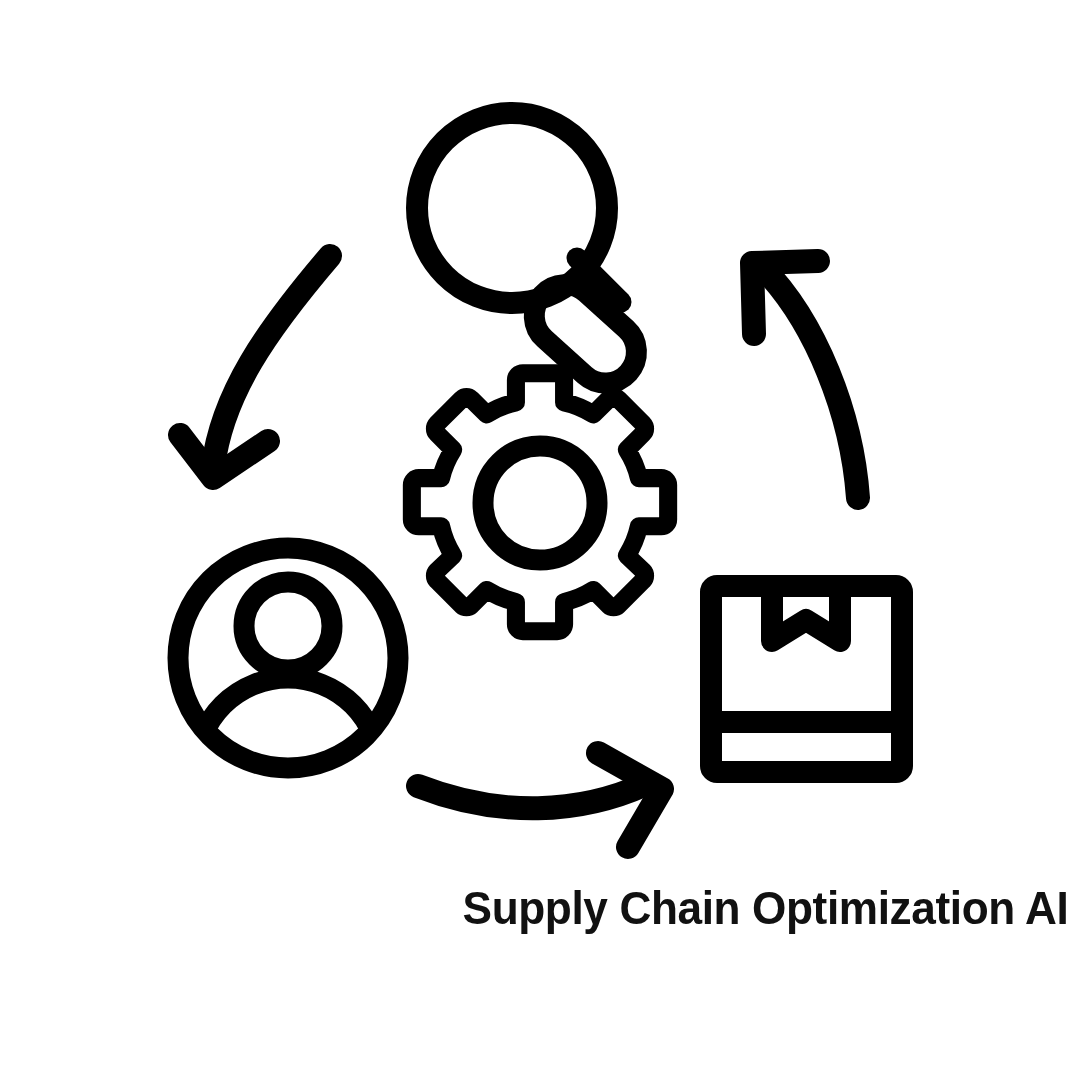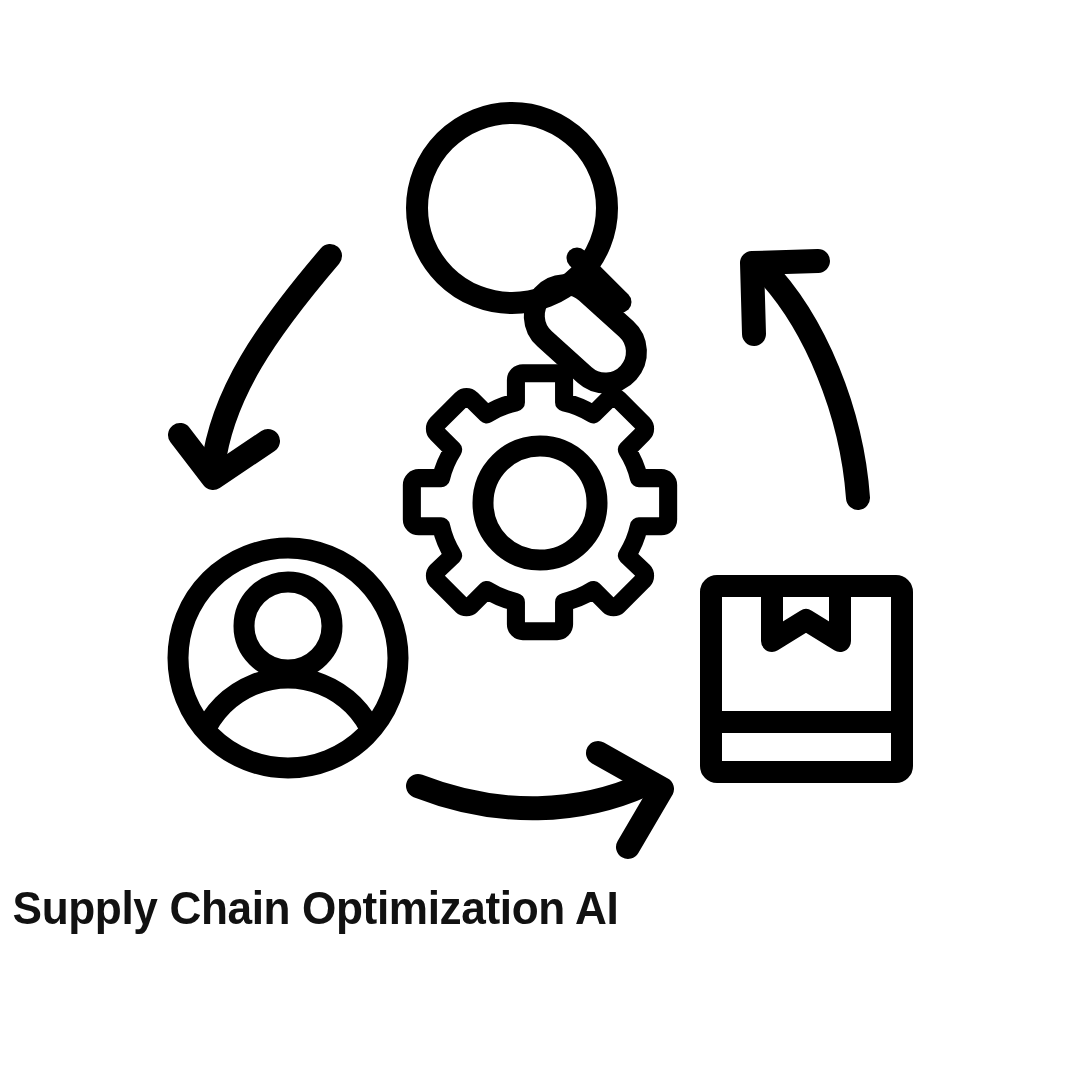--- a/index.html
+++ b/index.html
@@ -27,21 +27,21 @@
     top: 0;
     width: 1081px;
     height: 1080px;
     display: block;
   }
   .caption-layer {
     position: absolute;
     left: 0;
     right: 0;
     top: 880px;
-    text-align: left;
+    text-align: right;
     pointer-events: none;
   }
   .caption-text {
     display: inline-block;
     font-family: "Liberation Sans", sans-serif;
     font-weight: 700;
     font-size: 46px;
     line-height: 56px;
     letter-spacing: -0.4px;
     color: #111111;

